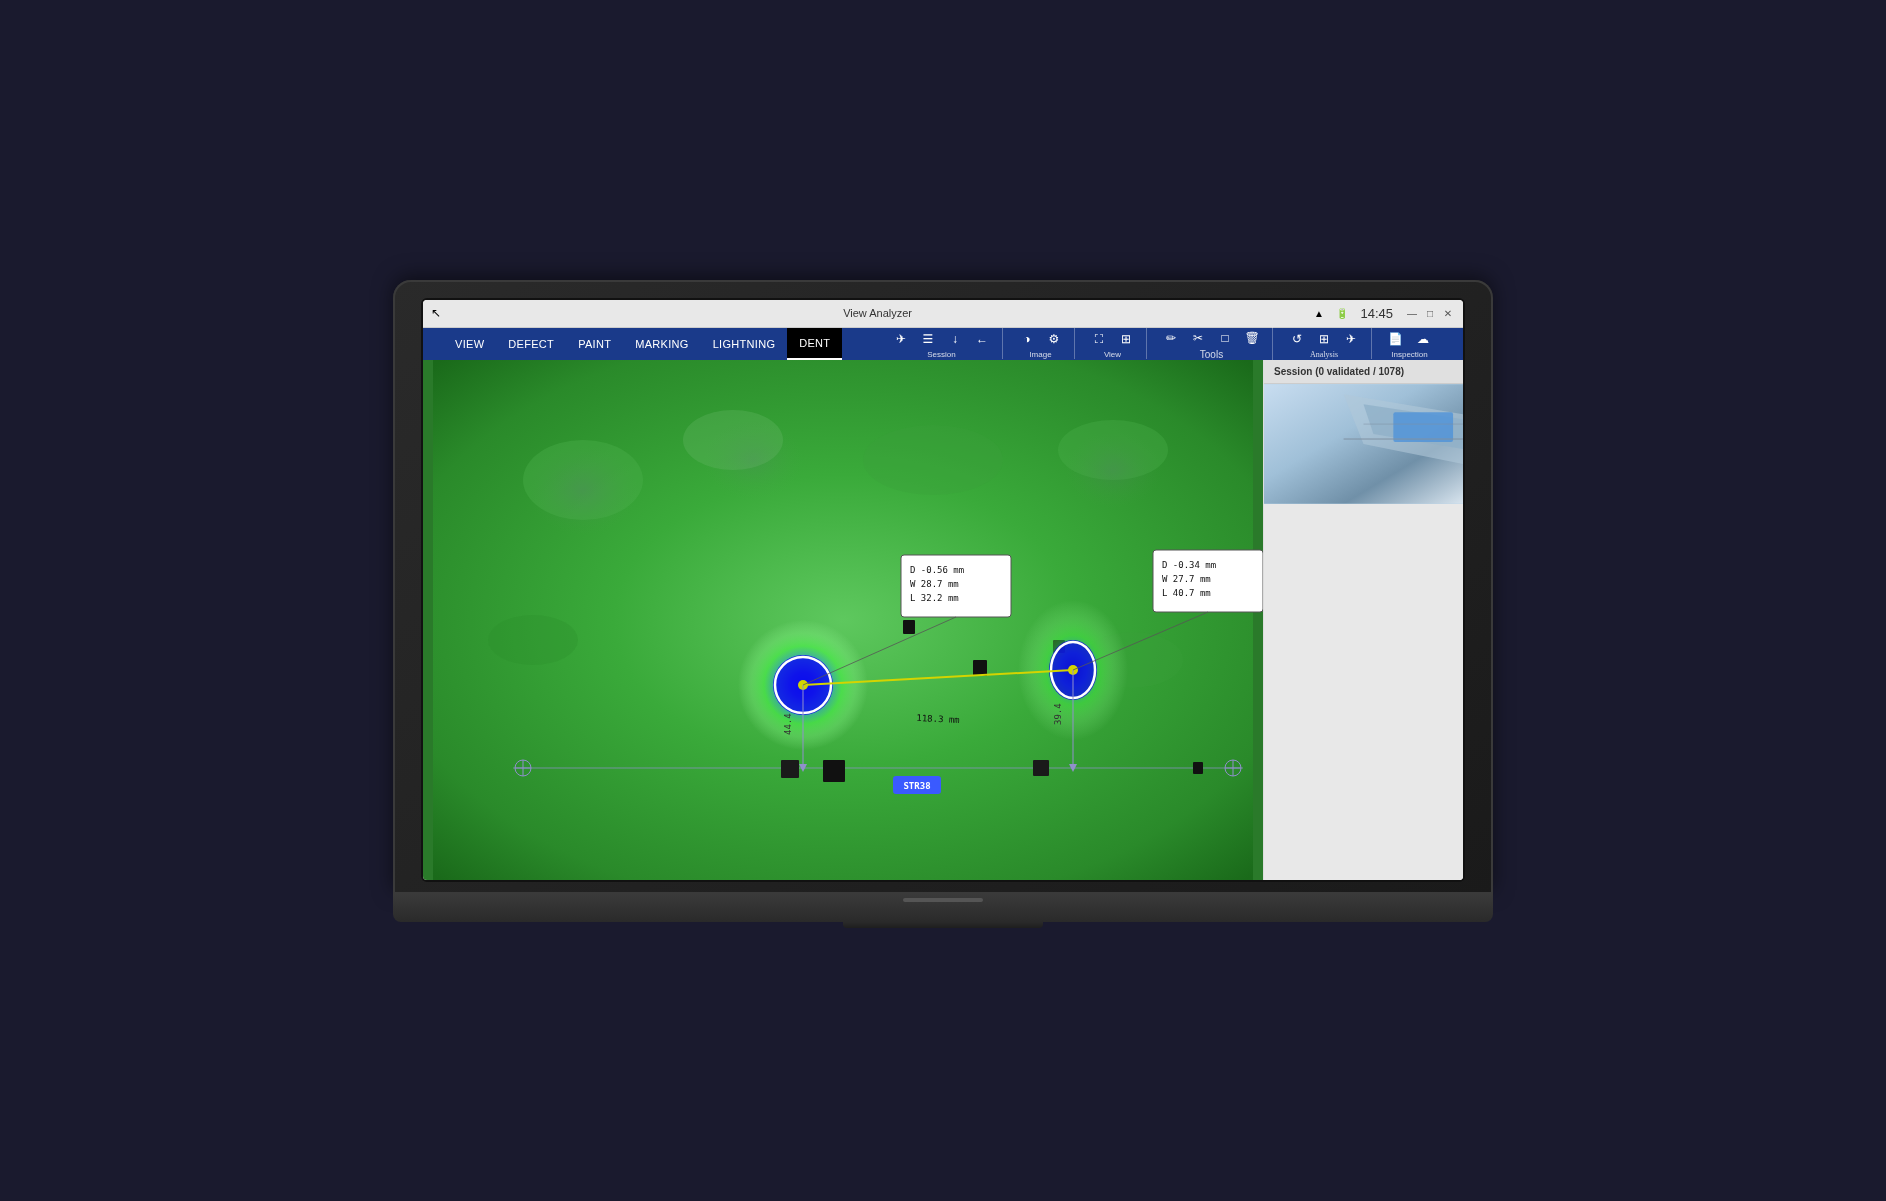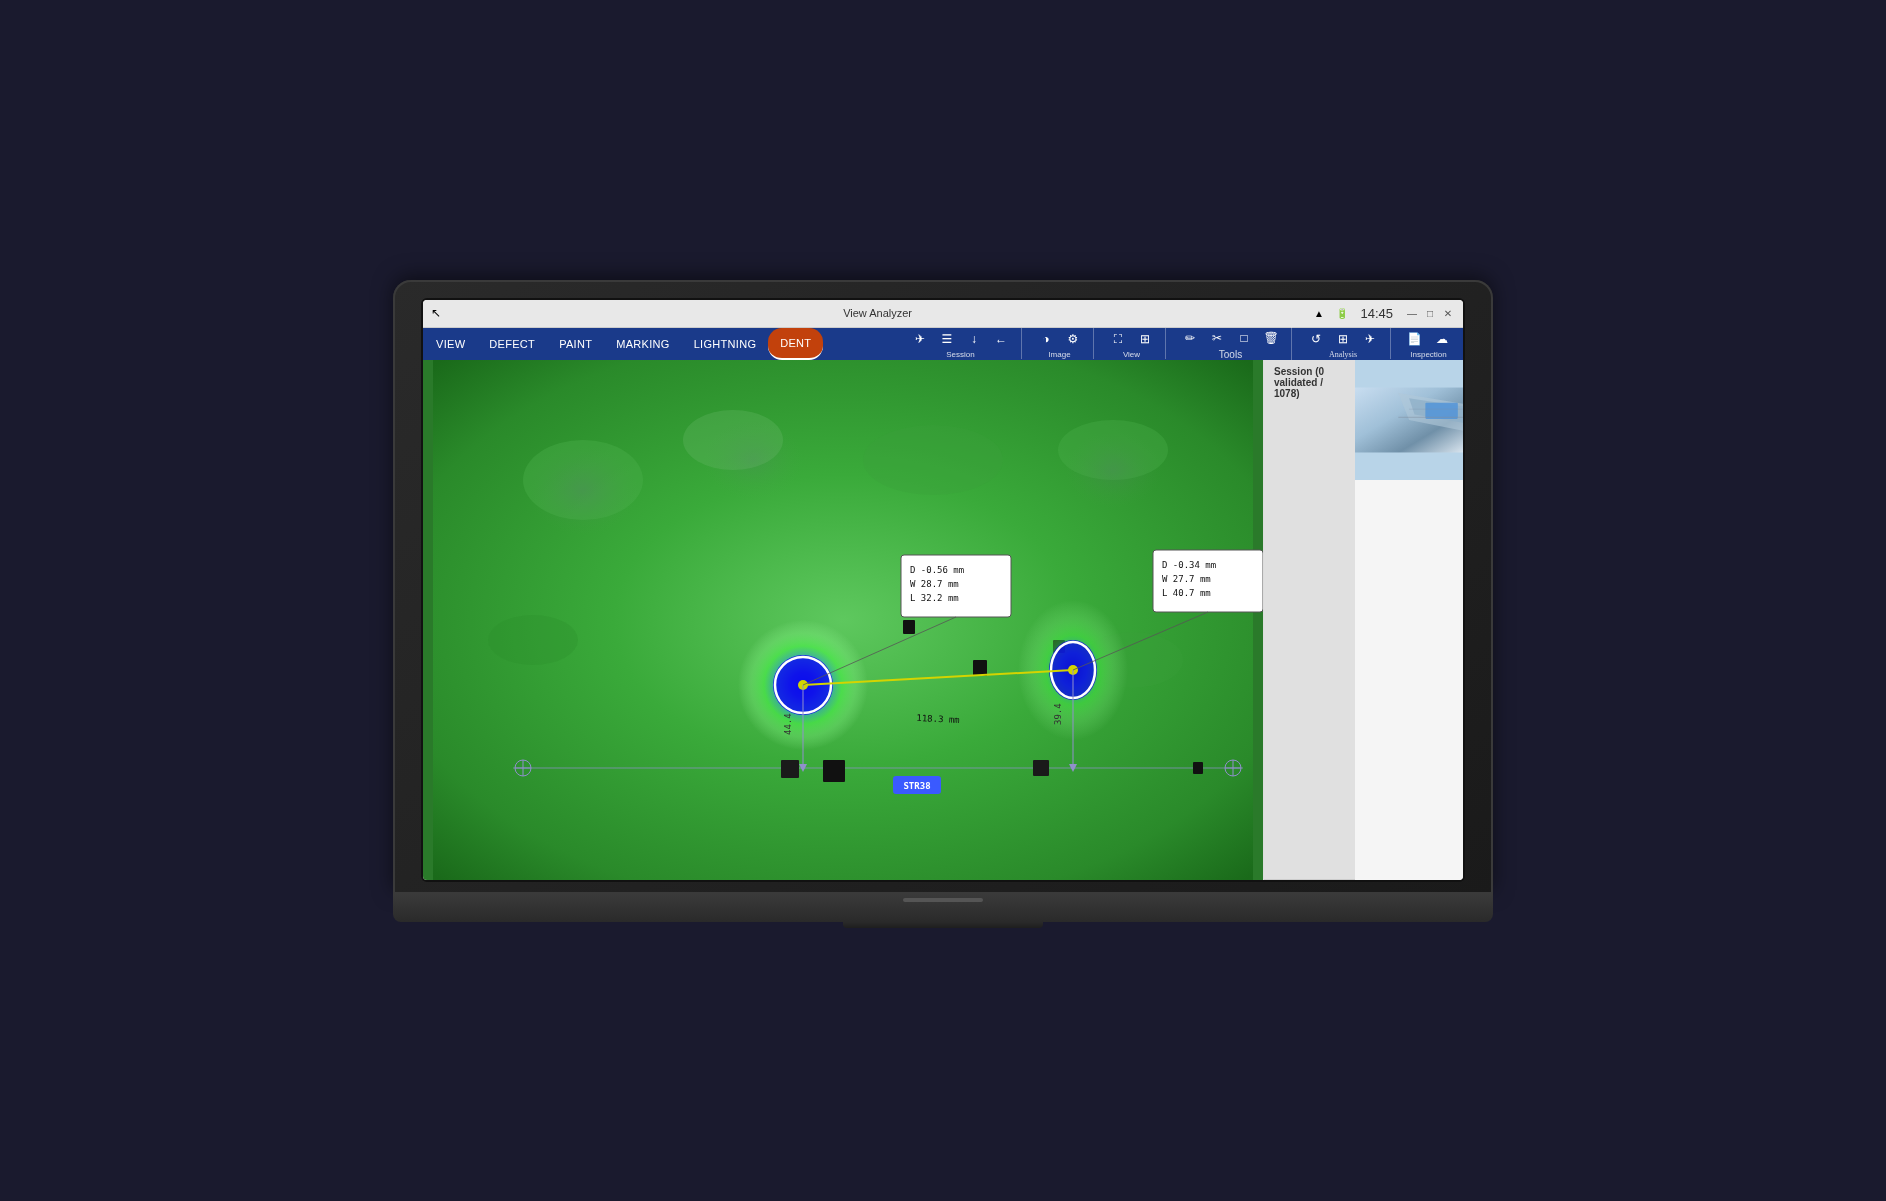--- a/index.html
+++ b/index.html
@@ -117,39 +117,38 @@
       font-size: 13px;
       color: #333;
     }
 
     
     .menu-bar {
       background: #1a3a8a;
       height: 32px;
       display: flex;
       align-items: center;
-      padding: 0 1px;
+      padding: 0 20px;
     }
 
     .menu-item {
       padding: 0 12px;
       height: 32px;
       display: flex;
       align-items: center;
       color: white;
       font-size: 11px;
       font-weight: 500;
       cursor: pointer;
       letter-spacing: 0.3px;
     }
 
     .menu-item.active {
-      background: #c2410c;
+      background: #000000;
       border-bottom: 2px solid #fff;
-      border-radius: 14px;
     }
 
     .toolbar-btn {
       width: 24px;
       height: 22px;
       background: transparent;
       border: 1px solid transparent;
       border-radius: 2px;
       display: flex;
       align-items: center;
@@ -172,21 +171,21 @@
       overflow: hidden;
       background: #2a7a2a;
     }
 
     
     .side-panel {
       width: 200px;
       background: #f5f5f5;
       border-left: 1px solid #ddd;
       display: flex;
-      flex-direction: row;
+      flex-direction: column;
     }
 
     .session-title {
       background: #e0e0e0;
       padding: 6px 10px;
       font-size: 10px;
       font-weight: bold;
       color: #333;
       border-bottom: 1px solid #ccc;
     }

